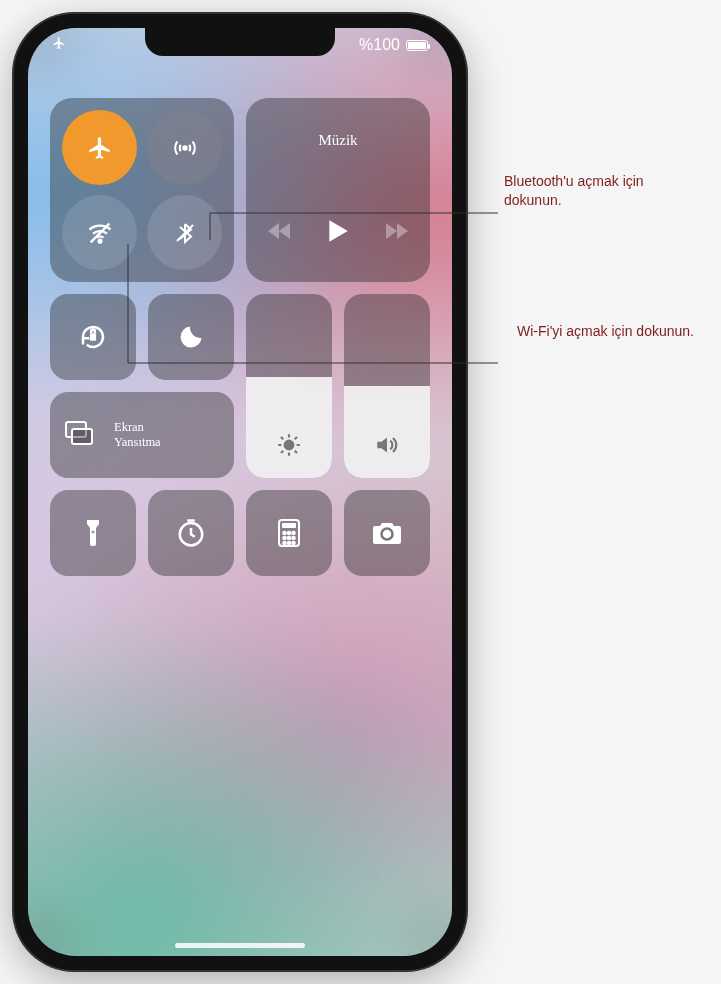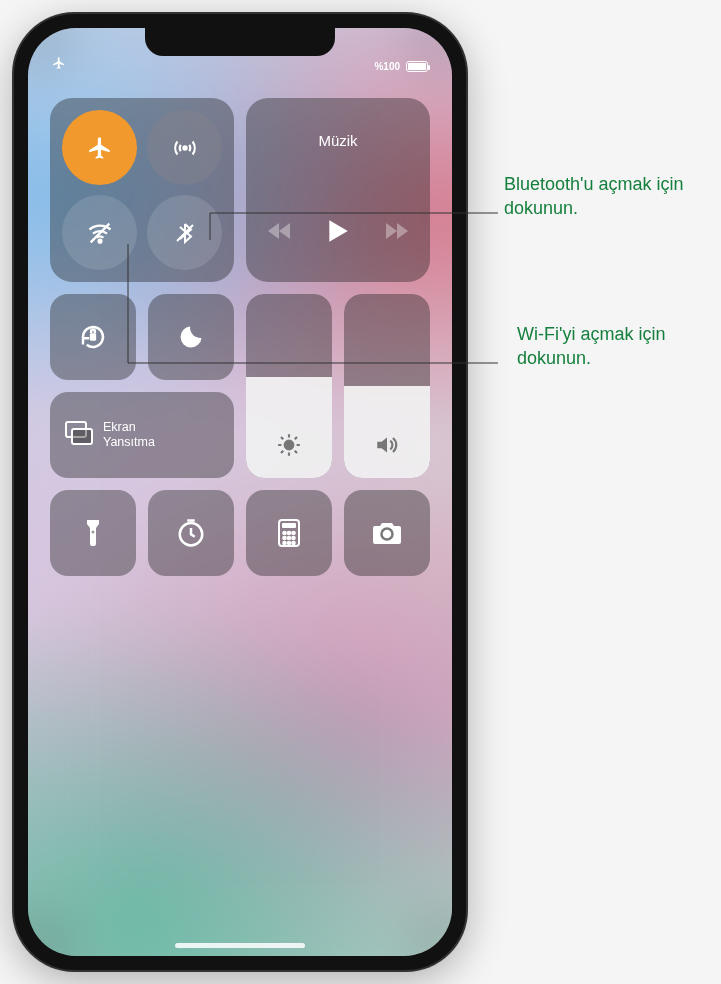--- a/index.html
+++ b/index.html
@@ -58,27 +58,26 @@
     z-index: 50;
   }
 
   
   .status {
     position: absolute;
     top: 0;
     left: 0; right: 0;
     height: 44px;
     display: flex;
-    align-items: flex-end;
+    align-items: flex-start;
     justify-content: space-between;
     padding: 8px 24px 0;
     color: #fff;
-    font-size: 10px;
+    font-size: 16px;
     z-index: 40;
-    font-weight: bold;
   }
   .status .right { display: flex; align-items: center; gap: 6px; }
   .batt {
     width: 22px; height: 11px;
     border: 1px solid #fff; border-radius: 3px;
     position: relative;
   }
   .batt::after {
     content: ""; position: absolute; right: -3px; top: 3px;
     width: 2px; height: 5px; background: #fff; border-radius: 1px;
@@ -89,20 +88,21 @@
   .cc {
     position: absolute;
     top: 60px;
     left: 0; right: 0;
     padding: 10px 22px;
     display: grid;
     grid-template-columns: repeat(4, 86px);
     grid-auto-rows: 86px;
     gap: 12px;
     justify-content: center;
+    font-family: Liberation Serif, serif;
   }
 
   .tile {
     background: rgba(30,30,30,.38);
     border-radius: 18px;
     display: flex;
     align-items: center;
     justify-content: center;
     color: #fff;
   }
@@ -151,42 +151,42 @@
     width: 100%;
     background: rgba(255,255,255,.85);
   }
   .slider-icon {
     position: absolute; left: 50%; bottom: 16px; transform: translateX(-50%);
     color: #7a7a7a;
   }
 
   
   .mirror {
-    display: flex; align-items: center; gap: 9px;
+    display: flex; align-items: center; gap: 20px;
     padding: 0 14px; width: 100%;
     color: #fff;
   }
   .mirror-label { font-size: 12.5px; line-height: 1.2; }
 
   .row-btn {
     display: flex; align-items: center; justify-content: center;
   }
 
   .home-indicator {
     position: absolute;
     bottom: 8px; left: 50%; transform: translateX(-50%);
     width: 130px; height: 5px; border-radius: 3px;
     background: rgba(255,255,255,.85);
   }
 
   
   .callout {
     position: absolute;
-    font-size: 18px;
-    color: #15803d;
+    font-size: 14px;
+    color: #7f1d1d;
     line-height: 1.35;
     width: 200px;
   }
 
 </style>
 </head>
 <body>
 
 <div class="phone">
   <div class="screen">

